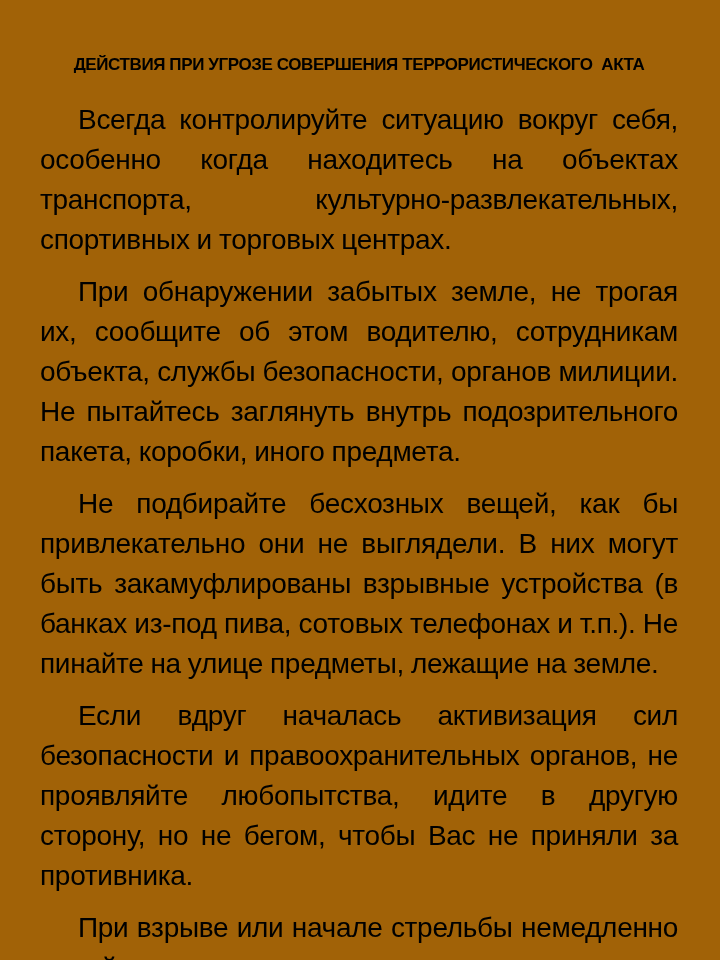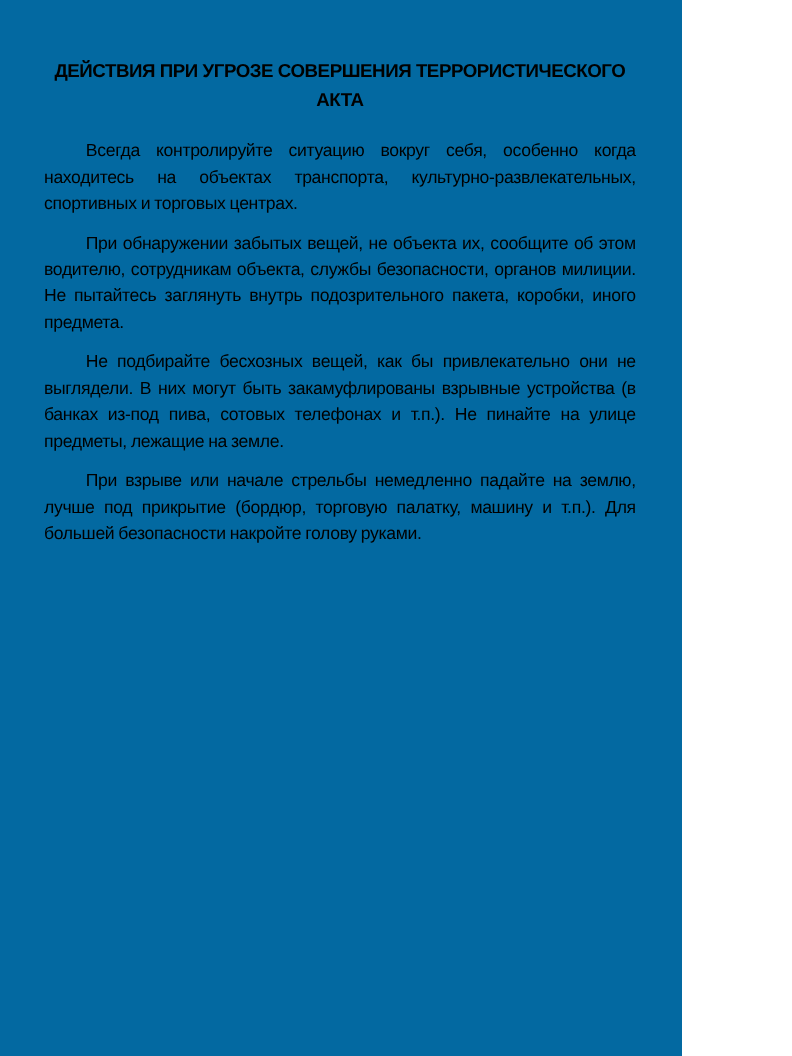--- a/index.html
+++ b/index.html
@@ -3,60 +3,61 @@
   <meta charset="utf-8">
   <style>
     * { margin: 0; padding: 0; box-sizing: border-box; }
 
     html, body {
       width: 720px;
       background: #ffffff;
     }
 
     .page {
-      width: 620px;
+      width: 720px;
       height: 960px;
-      background: #0369a1;
+      background: #a16207;
       color: #000000;
       font-family: "Liberation Sans", "DejaVu Sans", sans-serif;
       padding: 52px 42px 0 40px;
       overflow: hidden;
     }
 
     .doc-title {
       font-size: 17px;
       font-weight: bold;
       line-height: 26px;
       text-align: center;
       letter-spacing: -0.4px;
       white-space: pre-wrap;
       margin-bottom: 22px;
       color: #000000;
     }
 
     .doc-paragraph {
-      font-size: 16px;
-      line-height: 24px;
+      font-size: 28px;
+      line-height: 40px;
       text-align: justify;
       text-indent: 38px;
       letter-spacing: -0.3px;
       word-spacing: -0.5px;
       margin-bottom: 12px;
       color: #000000;
     }
   </style>
 </head>
 <body>
 
 <div class="page">
   <h1 class="doc-title">ДЕЙСТВИЯ ПРИ УГРОЗЕ СОВЕРШЕНИЯ ТЕРРОРИСТИЧЕСКОГО  АКТА</h1>
 
   <p class="doc-paragraph">Всегда контролируйте ситуацию вокруг себя, особенно когда находитесь на объектах транспорта, культурно-развлекательных, спортивных и торговых центрах.</p>
 
-  <p class="doc-paragraph">При обнаружении забытых вещей, не объекта их, сообщите об этом водителю, сотрудникам объекта, службы безопасности, органов милиции. Не пытайтесь заглянуть внутрь подозрительного пакета, коробки, иного предмета.</p>
+  <p class="doc-paragraph">При обнаружении забытых земле, не трогая их, сообщите об этом водителю, сотрудникам объекта, службы безопасности, органов милиции. Не пытайтесь заглянуть внутрь подозрительного пакета, коробки, иного предмета.</p>
 
   <p class="doc-paragraph">Не подбирайте бесхозных вещей, как бы привлекательно они не выглядели. В них могут быть закамуфлированы взрывные устройства (в банках из-под пива, сотовых телефонах и т.п.). Не пинайте на улице предметы, лежащие на земле.</p>
 
+  <p class="doc-paragraph">Если вдруг началась активизация сил безопасности и правоохранительных органов, не проявляйте любопытства, идите в другую сторону, но не бегом, чтобы Вас не приняли за противника.</p>
 
   <p class="doc-paragraph">При взрыве или начале стрельбы немедленно падайте на землю, лучше под прикрытие (бордюр, торговую палатку, машину и т.п.). Для большей безопасности накройте голову руками.</p>
 
 
 </div>
 
 </body></html>

